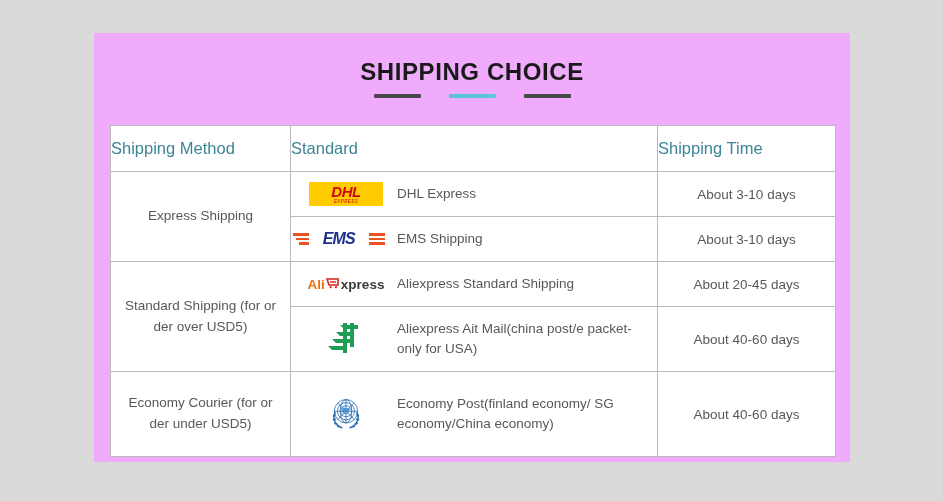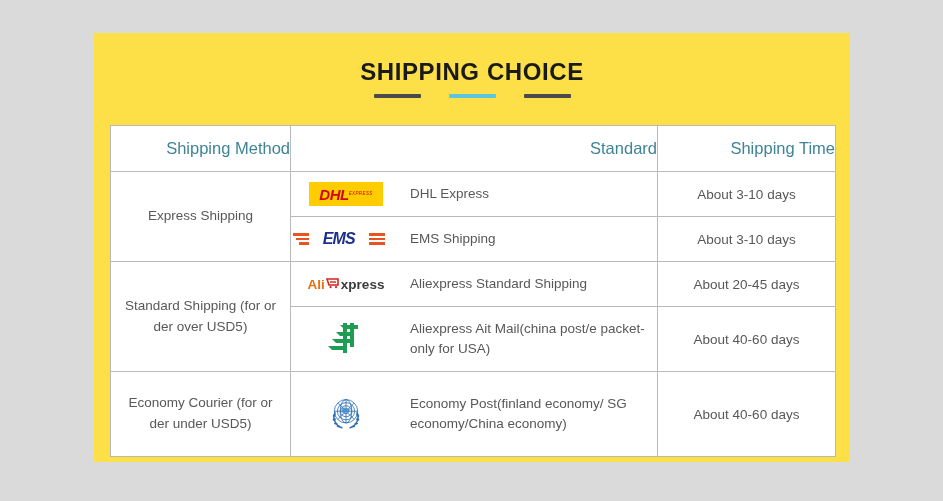--- a/index.html
+++ b/index.html
@@ -17,21 +17,21 @@
     position: relative;
     width: 943px;
     height: 501px;
   }
   .card {
     position: absolute;
     left: 94px;
     top: 33px;
     width: 756px;
     height: 429px;
-    background: #fde047;
+    background: #f0abfc;
     box-sizing: border-box;
   }
   .title {
     position: absolute;
     left: 0;
     top: 25px;
     width: 756px;
     text-align: center;
     font-size: 24px;
     font-weight: bold;
@@ -72,21 +72,21 @@
     padding: 0;
     vertical-align: middle;
     background: #ffffff;
   }
   .col-method  { width: 180px; }
   .col-courier { width: 367px; }
   .col-time    { width: 178px; }
 
   .hdr {
     height: 45px;
-    text-align: right;
+    text-align: left;
     font-weight: normal;
     font-size: 16.5px;
     color: #3d8496;
     font-family: "Liberation Sans", sans-serif;
     margin-left: 24px;
   }
 
   .method-cell {
     text-align: center;
     font-size: 13.5px;
@@ -116,40 +116,39 @@
     display: flex;
     align-items: center;
     justify-content: center;
   }
   .courier-label {
     font-size: 13.5px;
     color: #585858;
     line-height: 1.45;
     white-space: nowrap;
     overflow: visible;
-    margin-left: 13px;
   }
   .courier-label.wrap2 {
     white-space: normal;
     width: 262px;
   }
 
   .time-cell {
     text-align: center;
     font-size: 13.5px;
     color: #585858;
   }
 
   
   .dhl {
     width: 74px;
     height: 24px;
     background: #ffcc00;
     display: flex;
-    flex-direction: row;
+    flex-direction: column;
     align-items: center;
     justify-content: center;
     line-height: 1;
   }
   .dhl-main {
     font-size: 15px;
     font-weight: bold;
     font-style: italic;
     color: #d40511;
     letter-spacing: -0.5px;

